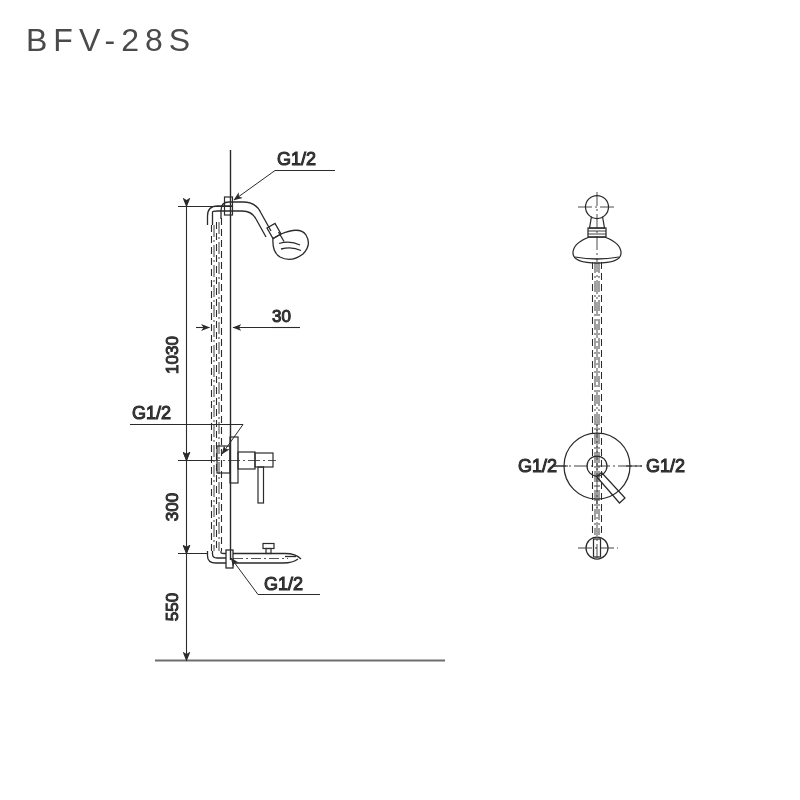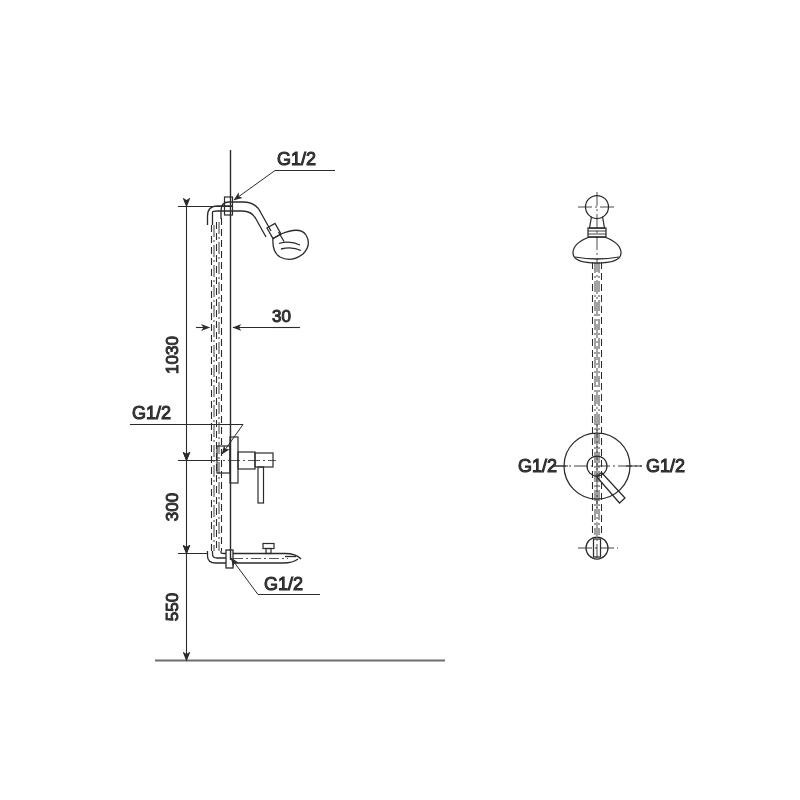--- a/index.html
+++ b/index.html
@@ -47,20 +47,21 @@
     font-family: "Liberation Sans", sans-serif;
     font-size: 18px;
     fill: #3c3c3c;
   }
 </style>
 </head>
 <body>
 
 <div id="page">
 
+  <div class="title">BFV-28S</div>
 
   <svg class="drawing" viewBox="0 0 800 800">
     <defs>
       <marker id="ah" markerWidth="10" markerHeight="8" refX="9" refY="4" orient="auto" markerUnits="userSpaceOnUse">
         <path d="M0,0 L10,4 L0,8 L2.6,4 Z" fill="#2b2b2b"></path>
       </marker>
       <marker id="ahs" markerWidth="9" markerHeight="7" refX="8.4" refY="3.5" orient="auto" markerUnits="userSpaceOnUse">
         <path d="M0,0 L9,3.5 L0,7 L2.4,3.5 Z" fill="#2b2b2b"></path>
       </marker>
     </defs>

